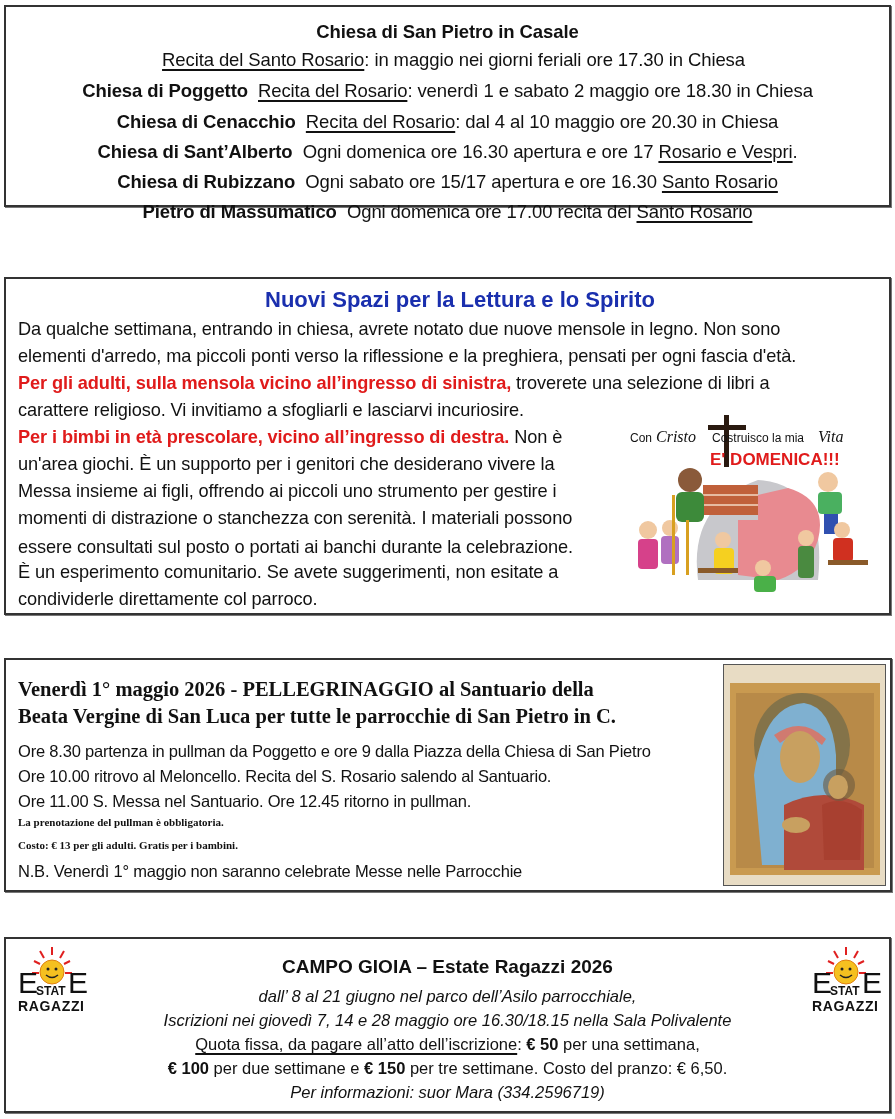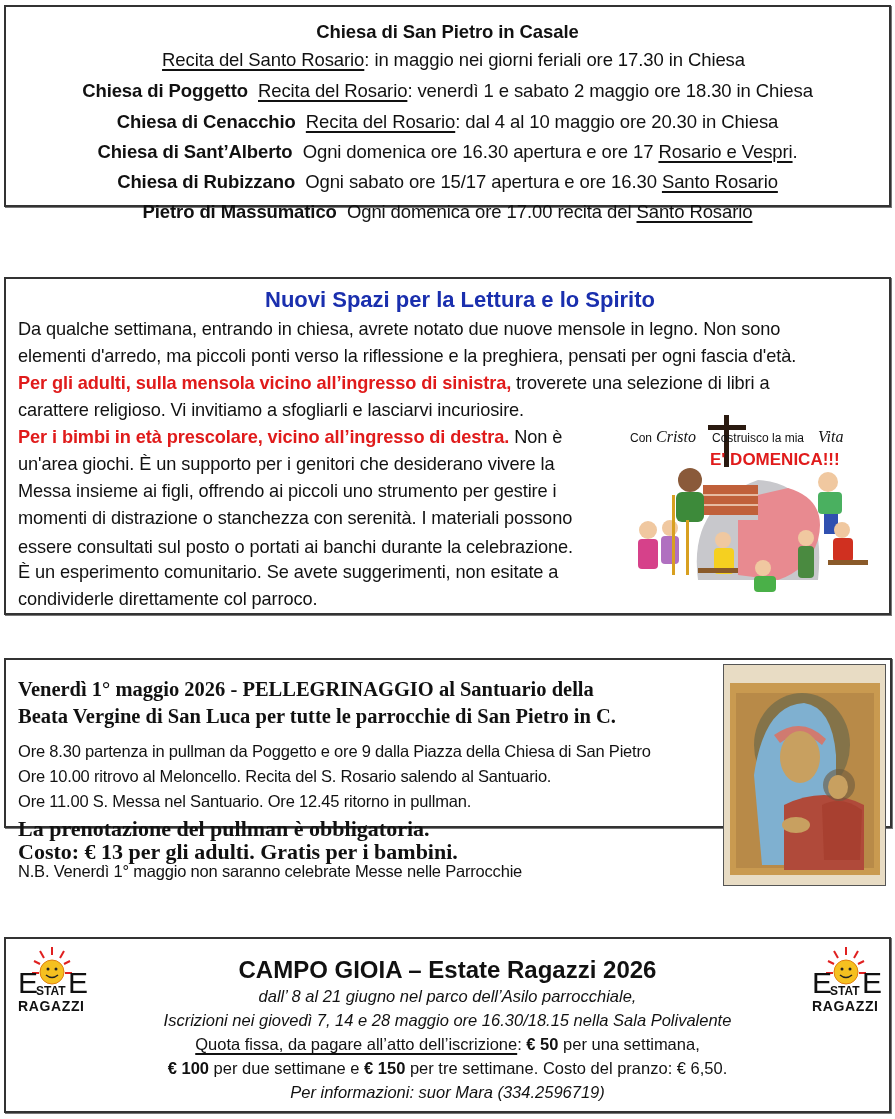--- a/index.html
+++ b/index.html
@@ -19,33 +19,33 @@
   #box2 { left: 4px; top: 277px; width: 887px; height: 338px; }
   #box2 .title { position: absolute; left: 0; right: 0; top: 8px; text-align: center;
                  font-size: 22px; font-weight: bold; color: #1a2fae; padding-left: 25px; }
   #box2 .p { position: absolute; left: 12px; font-size: 18.2px; white-space: nowrap; letter-spacing: -0.1px; }
   .red { color: #e01b1b; font-weight: bold; }
 
   
   #domenica { position: absolute; left: 628px; top: 410px; width: 245px; height: 190px; }
 
   
-  #box3 { left: 4px; top: 658px; width: 888px; height: 170px; }
+  #box3 { left: 4px; top: 658px; width: 888px; height: 234px; }
   #box3 .h { position: absolute; left: 12px; font-family: "Liberation Serif", serif; font-weight: bold;
              font-size: 20.5px; white-space: nowrap; }
   #box3 .p { position: absolute; left: 12px; font-size: 16.5px; white-space: nowrap; letter-spacing: -0.2px; }
   #box3 .pb { position: absolute; left: 12px; font-family: "Liberation Serif", serif; font-weight: bold;
-              font-size: 22px; white-space: nowrap; }
+              font-size: 11px; white-space: nowrap; }
   #icon-img { position: absolute; left: 723px; top: 664px; width: 163px; height: 222px;
               border: 1px solid #555; box-sizing: border-box; overflow: hidden; }
 
   
   #box4 { left: 4px; top: 937px; width: 887px; height: 176px; }
   #box4 .line { position: absolute; left: 0; right: 0; text-align: center; white-space: nowrap; }
-  #box4 .t { font-size: 24px; font-weight: bold; }
+  #box4 .t { font-size: 19px; font-weight: bold; }
   #box4 .i { font-size: 16.5px; font-style: italic; }
   #box4 .n { font-size: 16.5px; }
   .logo { position: absolute; width: 80px; height: 72px; }
 </style>
 </head>
 <body>
 
 <div class="box" id="box1">
   <div class="line" style="top:14px;font-weight:bold;">Chiesa di San Pietro in Casale</div>
 

